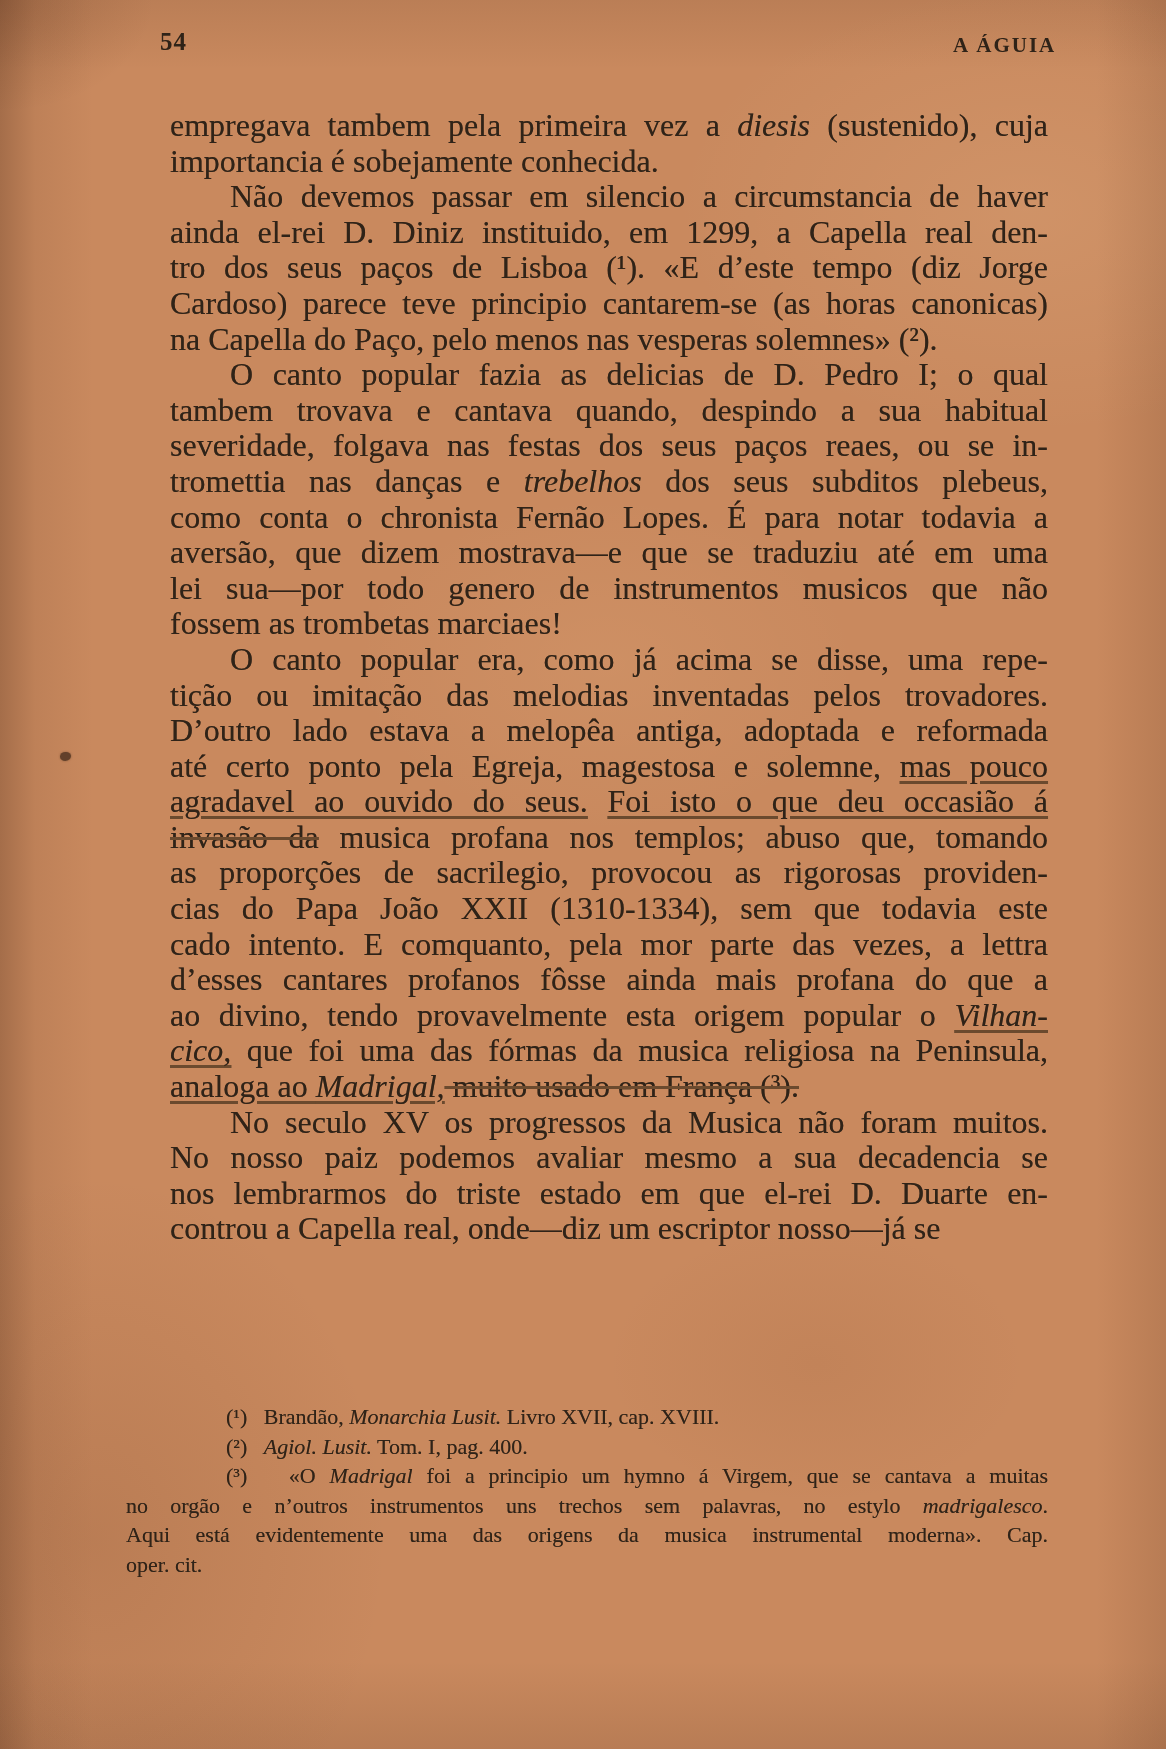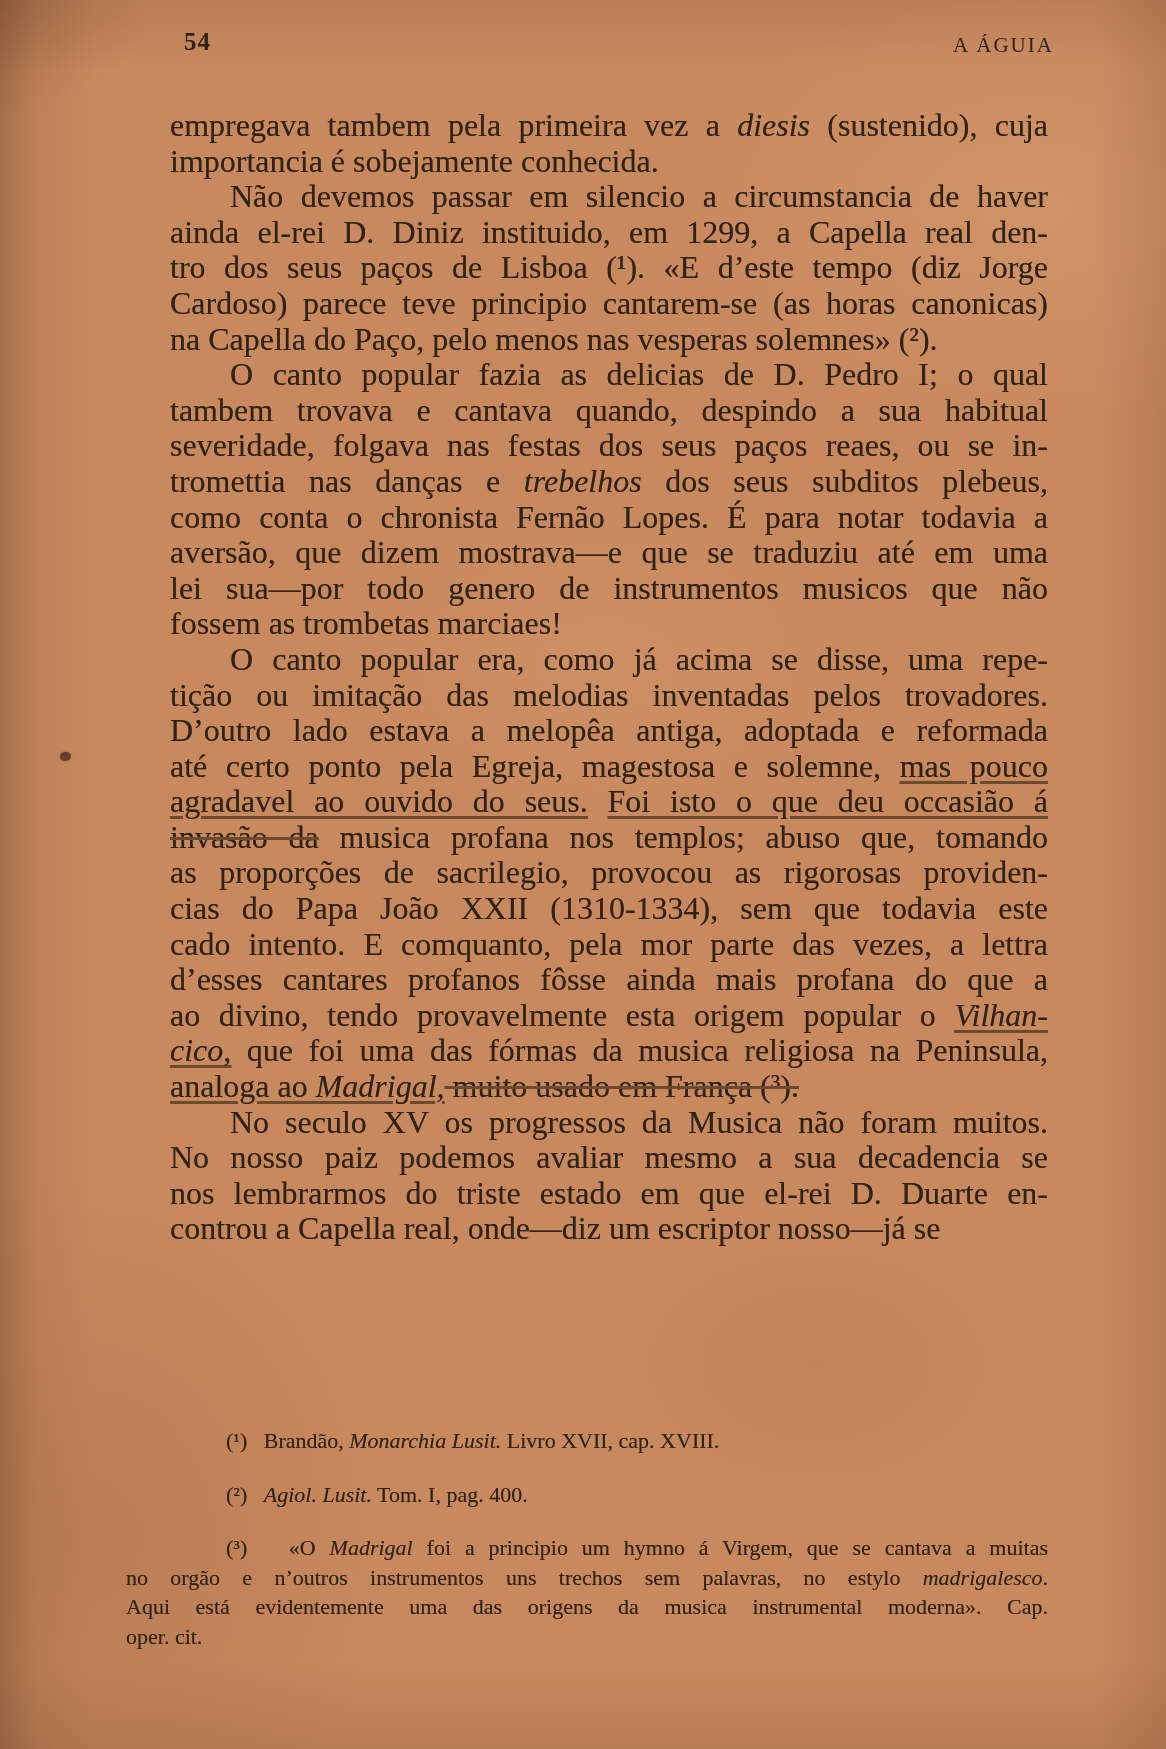--- a/index.html
+++ b/index.html
@@ -14,41 +14,41 @@
       radial-gradient(220px 160px at 0% 0%, rgba(70,35,18,.20), transparent 70%),
       radial-gradient(500px 320px at 88% 12%, rgba(255,216,170,.12), transparent 70%),
       radial-gradient(420px 520px at 8% 88%, rgba(95,50,25,.14), transparent 70%),
       radial-gradient(360px 240px at 52% 38%, rgba(255,210,160,.09), transparent 70%),
       radial-gradient(300px 200px at 70% 78%, rgba(110,60,30,.08), transparent 70%),
       linear-gradient(90deg, rgba(60,30,15,.26) 0, rgba(60,30,15,.08) 3%, rgba(60,30,15,0) 8%, rgba(60,30,15,0) 94%, rgba(60,30,15,.12) 100%),
       linear-gradient(0deg, rgba(60,30,15,.12) 0, rgba(60,30,15,0) 5%, rgba(60,30,15,0) 96%, rgba(60,30,15,.10) 100%);
     color:var(--ink,#30241a);
   }
   .pagenum{
-    position:absolute;left:184px;top:28px;
+    position:absolute;left:160px;top:28px;
     font-size:25px;font-weight:bold;letter-spacing:1px;
   }
   .masthead{
     position:absolute;left:953px;top:33px;
-    font-size:21px;font-weight:normal;letter-spacing:2px;
+    font-size:21px;font-weight:bold;letter-spacing:2px;
   }
   .body{
     position:absolute;left:170px;top:108px;width:878px;
     font-size:32px;line-height:35.6px;
     text-shadow:0 0 .6px rgba(47,35,24,.55);
   }
   .footnotes{
     position:absolute;left:126px;top:1402px;width:922px;
     font-size:22px;line-height:29.5px;
     text-shadow:0 0 .5px rgba(47,35,24,.5);
   }
   .ln{text-align:justify;text-align-last:justify;}
   .ln.last{text-align-last:left;}
   .body .ln.ind{text-indent:60px;}
-  .footnotes .ln.ind{text-indent:100px;margin-top:24px;}
+  .footnotes .ln.ind{text-indent:100px;}
   .i{font-style:italic;}
   .u{
     text-decoration-line:underline;
     text-decoration-color:var(--pencil,#6b4a2e);
     text-decoration-thickness:3px;
     text-underline-offset:4px;
   }
   .i.u{text-decoration-line:underline;}
   .st{
     text-decoration-line:line-through;

